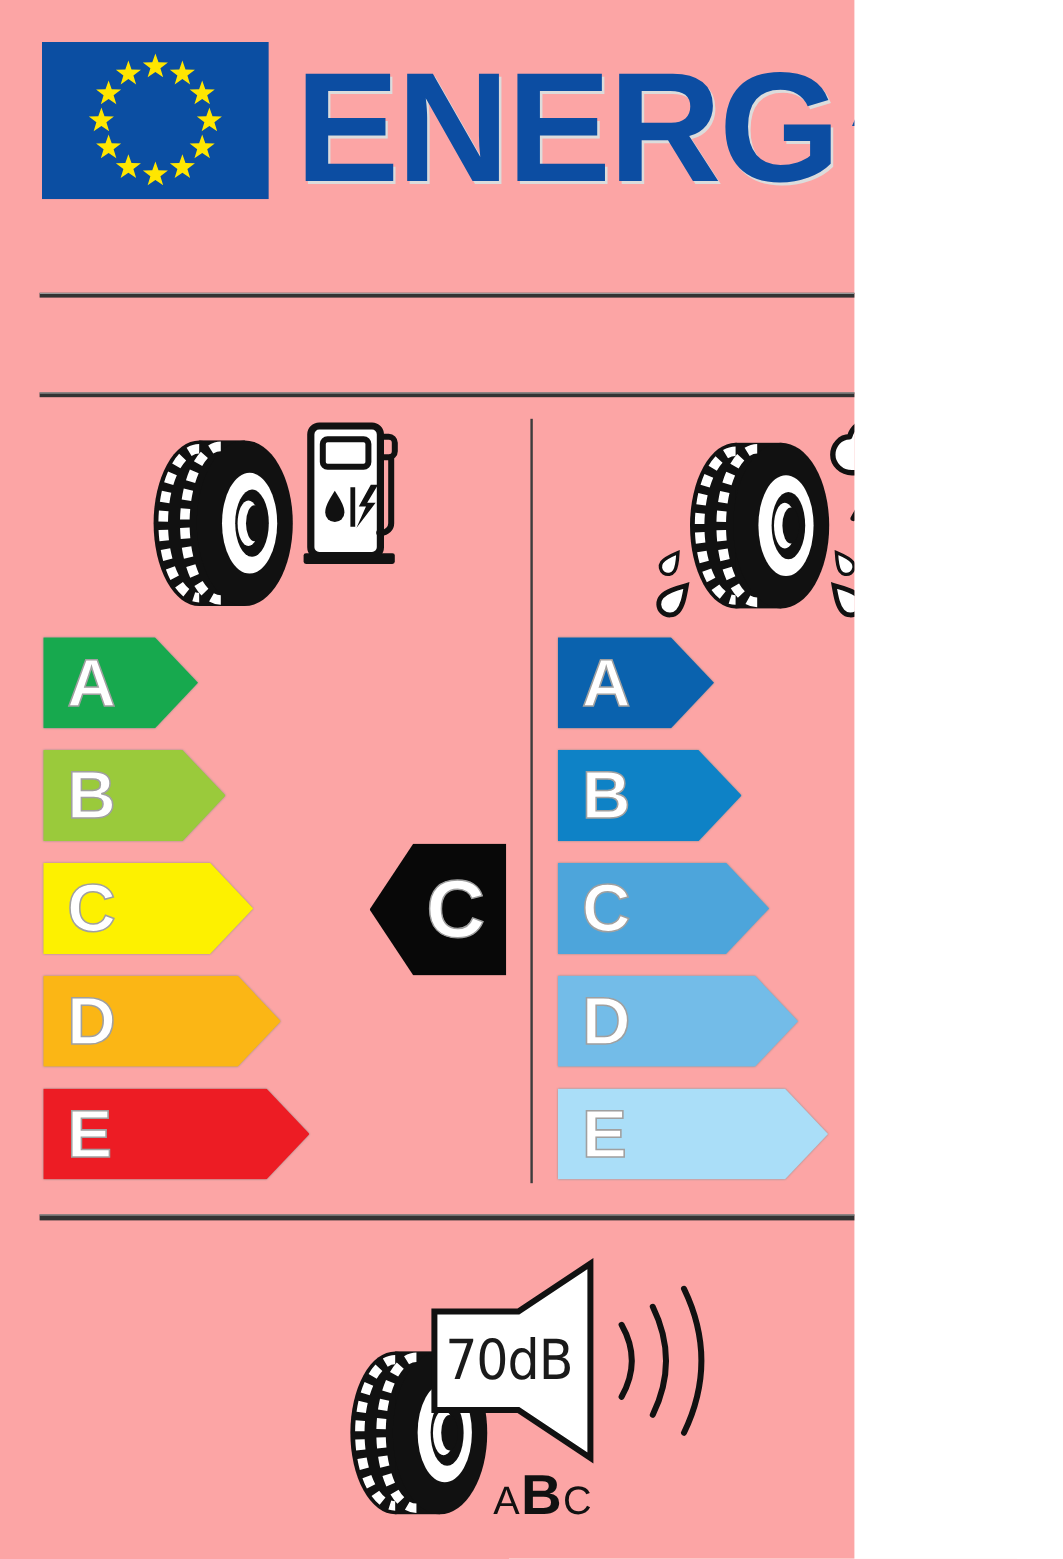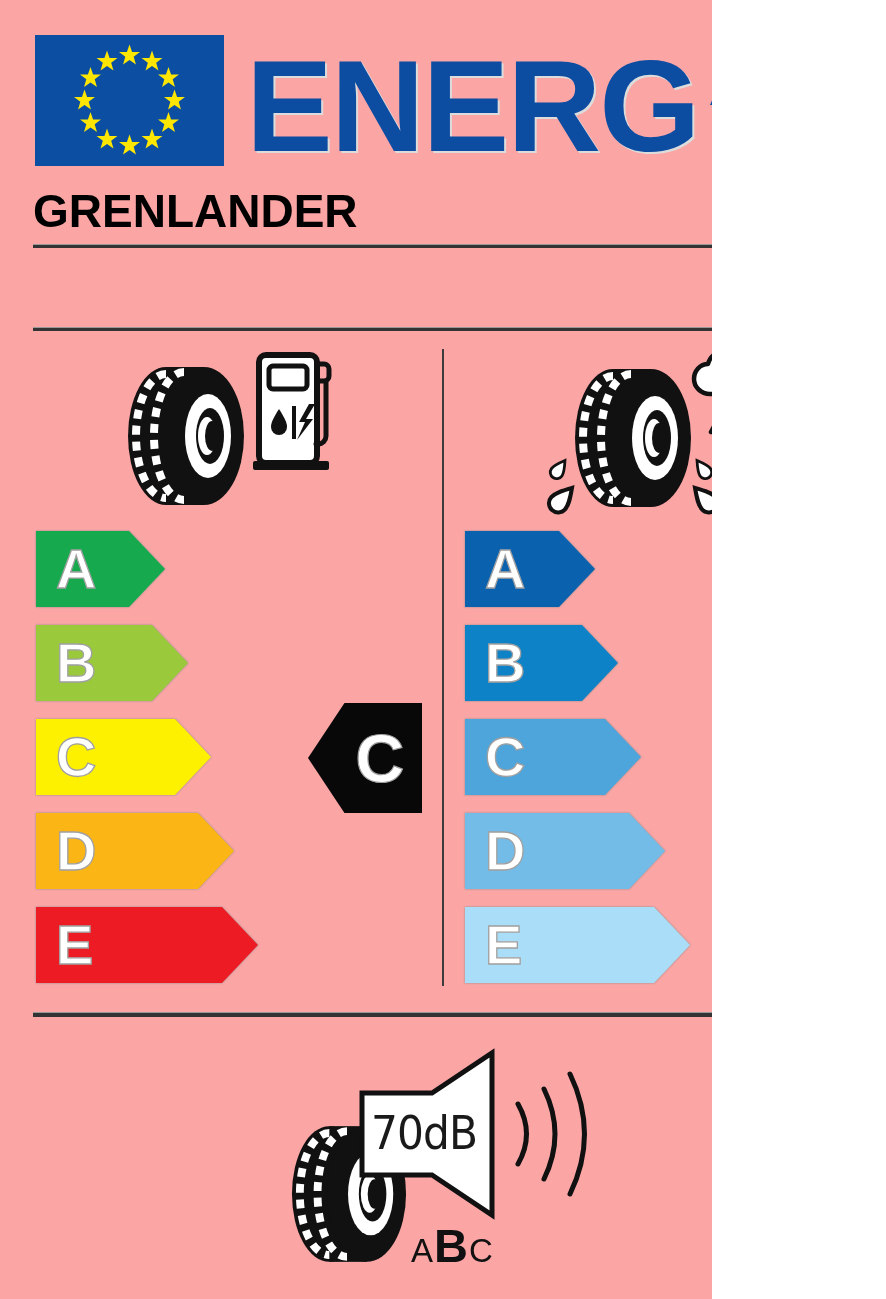--- a/index.html
+++ b/index.html
@@ -91,21 +91,20 @@
       <use href="#star" transform="translate(55.5,43) scale(1.1)"></use>
       <use href="#star" transform="translate(72,26.5) scale(1.1)"></use>
     </g>
   </svg>
 
   <div class="energ">ENERG</div>
   <svg class="bolt" width="54" height="103" viewBox="0 0 54 103">
     <path d="M30,0 L54,0 L38,34 L48,34 L10,102 L21,55 L6,55 Z" fill="var(--logo-blue)"></path>
   </svg>
 
-  <div class="brand">GRENLANDER</div>
   <div class="hr hr1"></div>
   <div class="hr hr2"></div>
 
   <div class="divider"></div>
 
   <svg class="icon" style="left:126px;top:366px" width="120" height="140" viewBox="0 0 120 140">
       <use href="#tire"></use>
     </svg>
   <svg class="icon" style="left:252px;top:351px" width="86" height="120" viewBox="0 0 86 120">
     <rect x="1" y="110" width="76" height="9" rx="2" fill="#111"></rect>

